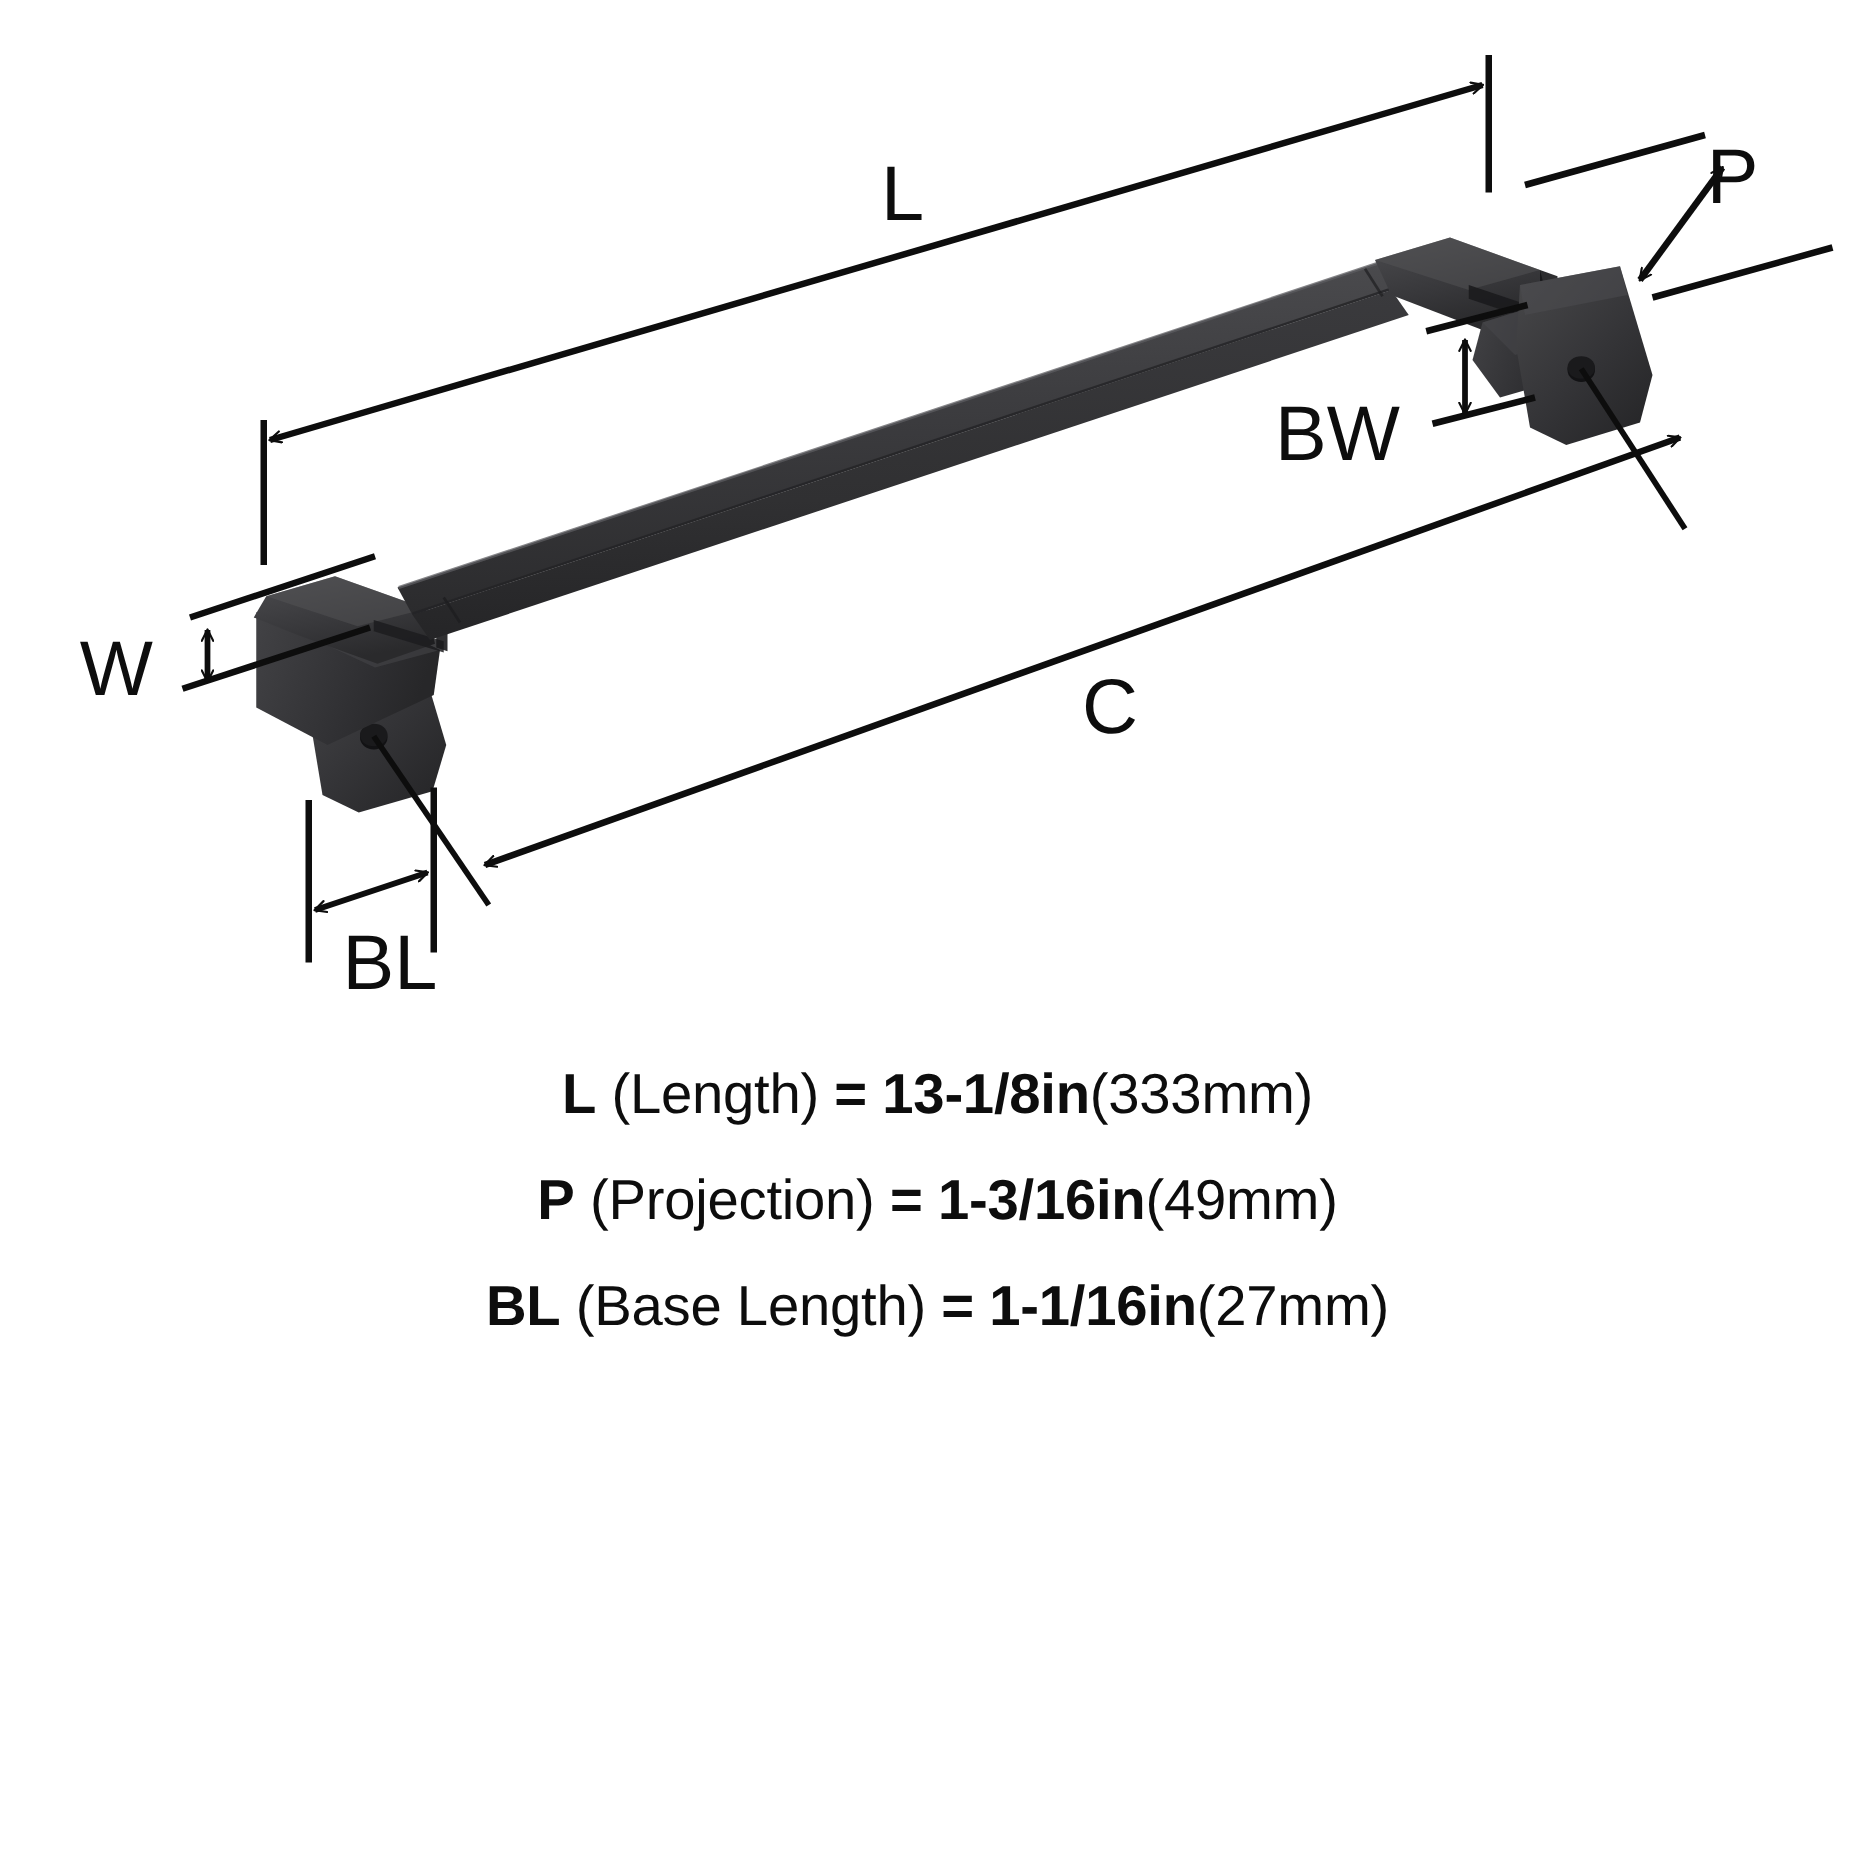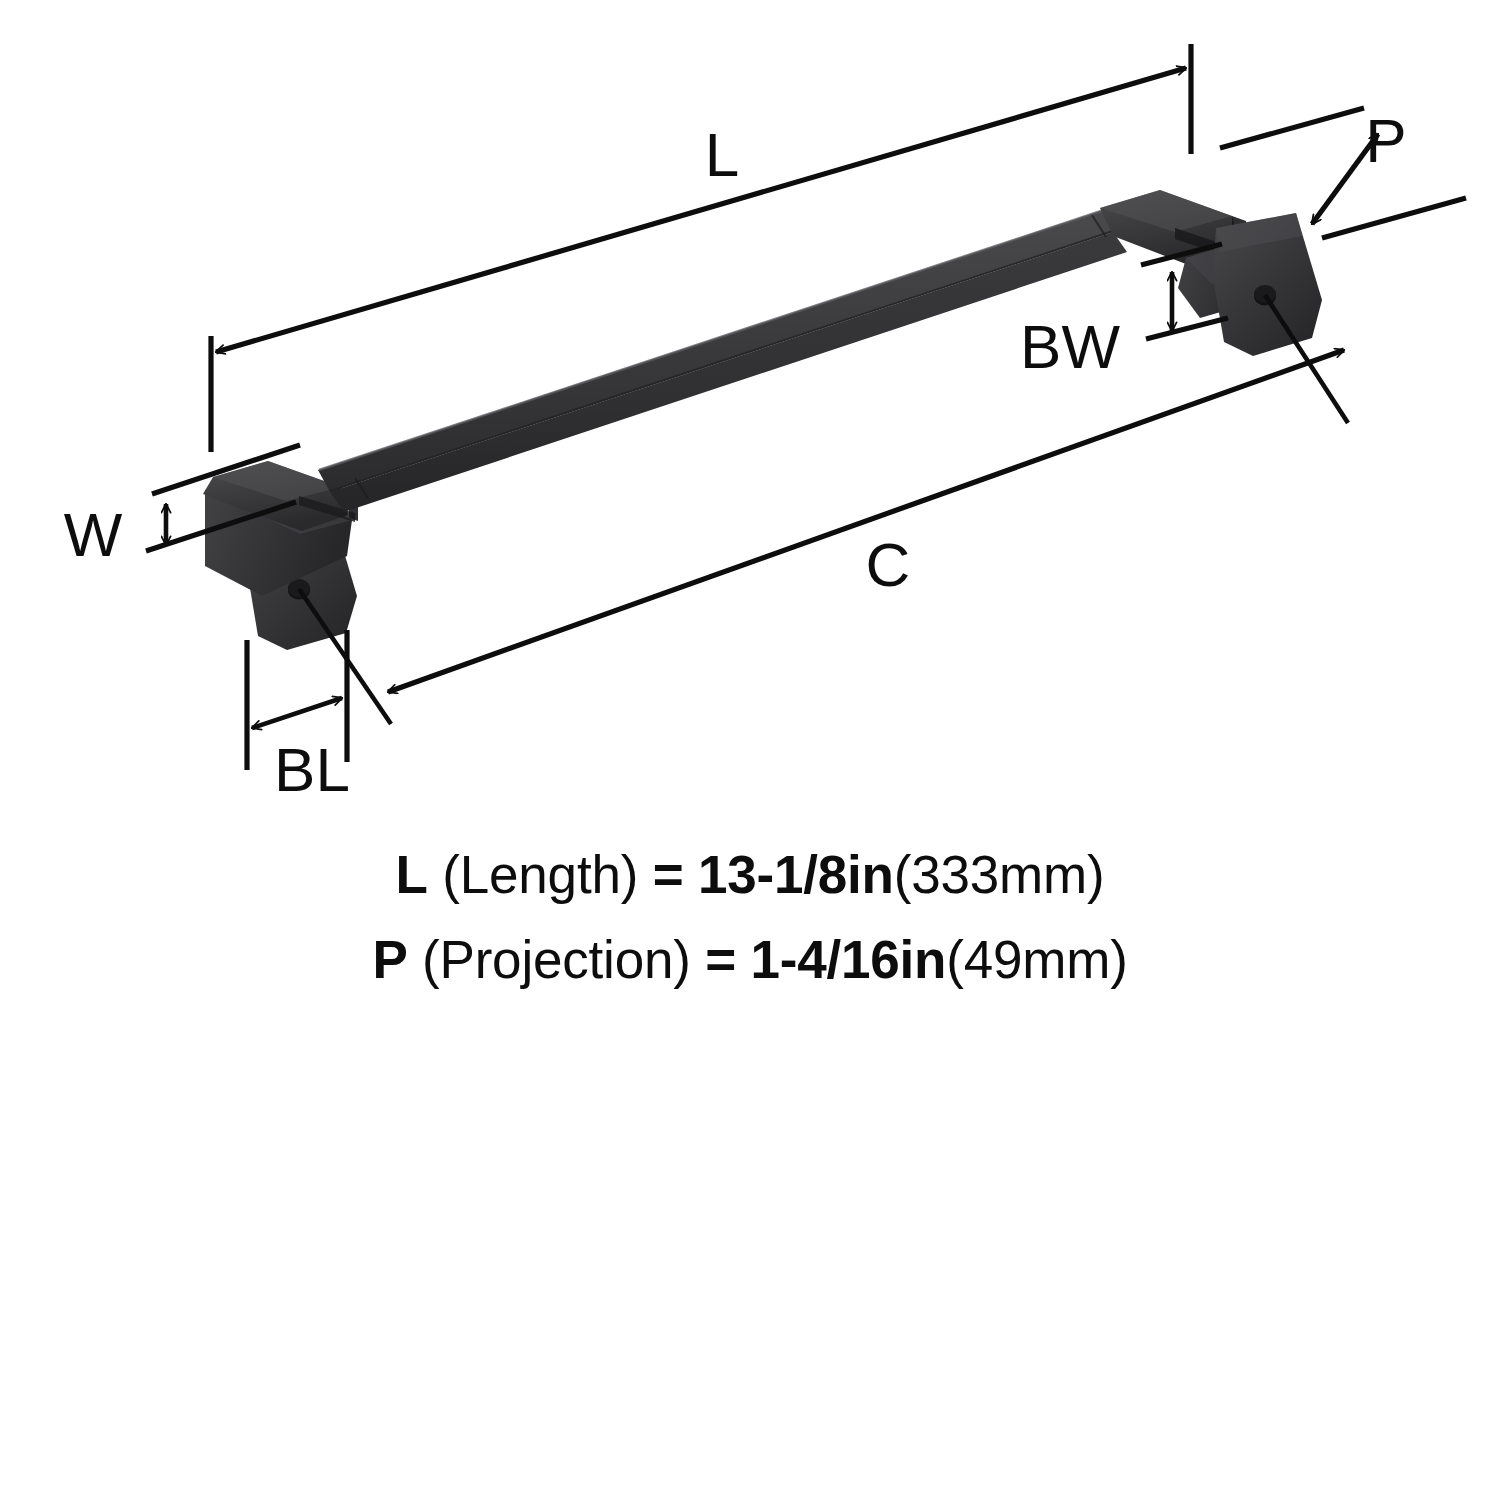--- a/index.html
+++ b/index.html
@@ -43,21 +43,21 @@
     left: 0;
     top: 832px;
     width: 1500px;
     display: flex;
     flex-direction: column;
     align-items: center;
   }
   .spec-row {
     display: block;
     white-space: nowrap;
-    font-size: 53px;
+    font-size: 45px;
     line-height: 85px;
     letter-spacing: -0.2px;
     color: #0d0d0d;
     text-align: center;
   }
   .spec-key {
     font-weight: 700;
   }
   .spec-name {
     font-weight: 400;
@@ -236,20 +236,23 @@
   </div>
 
   <div id="spec-list">
 
     <div class="spec-row">
       <span class="spec-key">L</span><span> </span><span class="spec-name">(Length)</span><span> </span><span class="spec-eq">=</span><span> </span><span class="spec-imperial">13-1/8in</span><span class="spec-metric">(333mm)</span>
     </div>
 
 
     <div class="spec-row">
-      <span class="spec-key">P</span><span> </span><span class="spec-name">(Projection)</span><span> </span><span class="spec-eq">=</span><span> </span><span class="spec-imperial">1-4/16in</span><span class="spec-metric">(49mm)</span>
+      <span class="spec-key">P</span><span> </span><span class="spec-name">(Projection)</span><span> </span><span class="spec-eq">=</span><span> </span><span class="spec-imperial">1-3/16in</span><span class="spec-metric">(49mm)</span>
     </div>
 
 
+    <div class="spec-row">
+      <span class="spec-key">BL</span><span> </span><span class="spec-name">(Base Length)</span><span> </span><span class="spec-eq">=</span><span> </span><span class="spec-imperial">1-1/16in</span><span class="spec-metric">(27mm)</span>
+    </div>
 
 
   </div>
 </div>
 
 </body></html>

